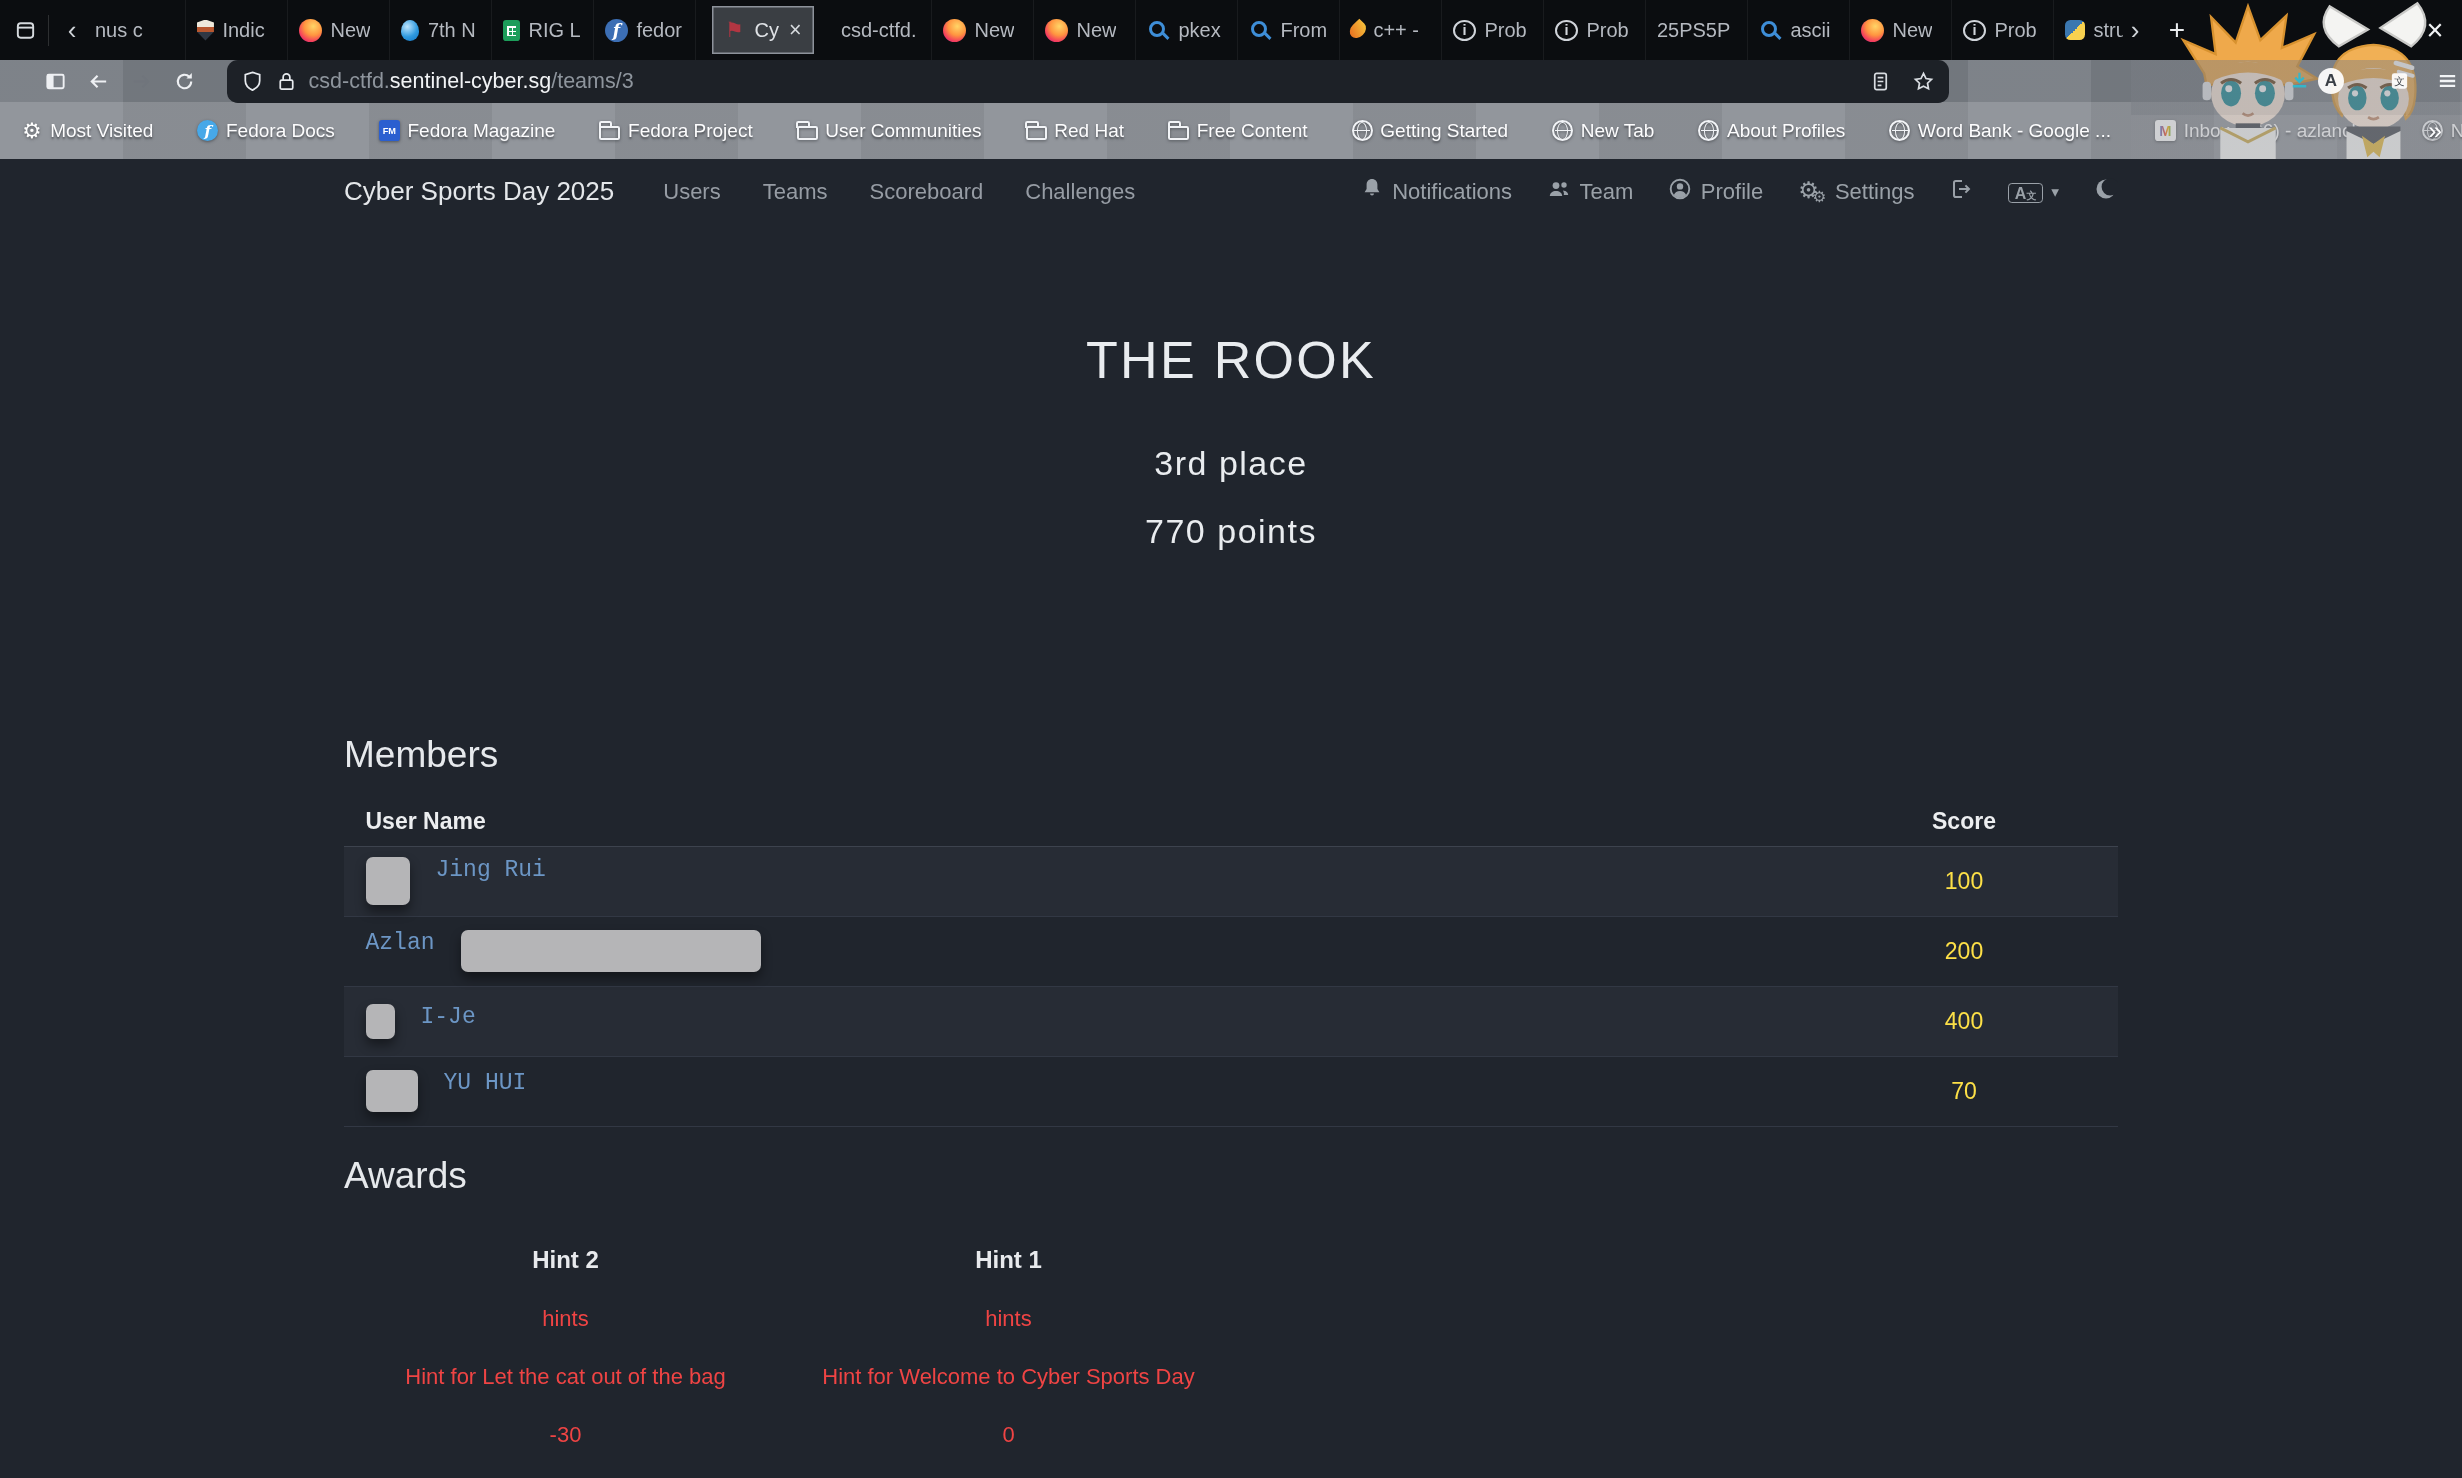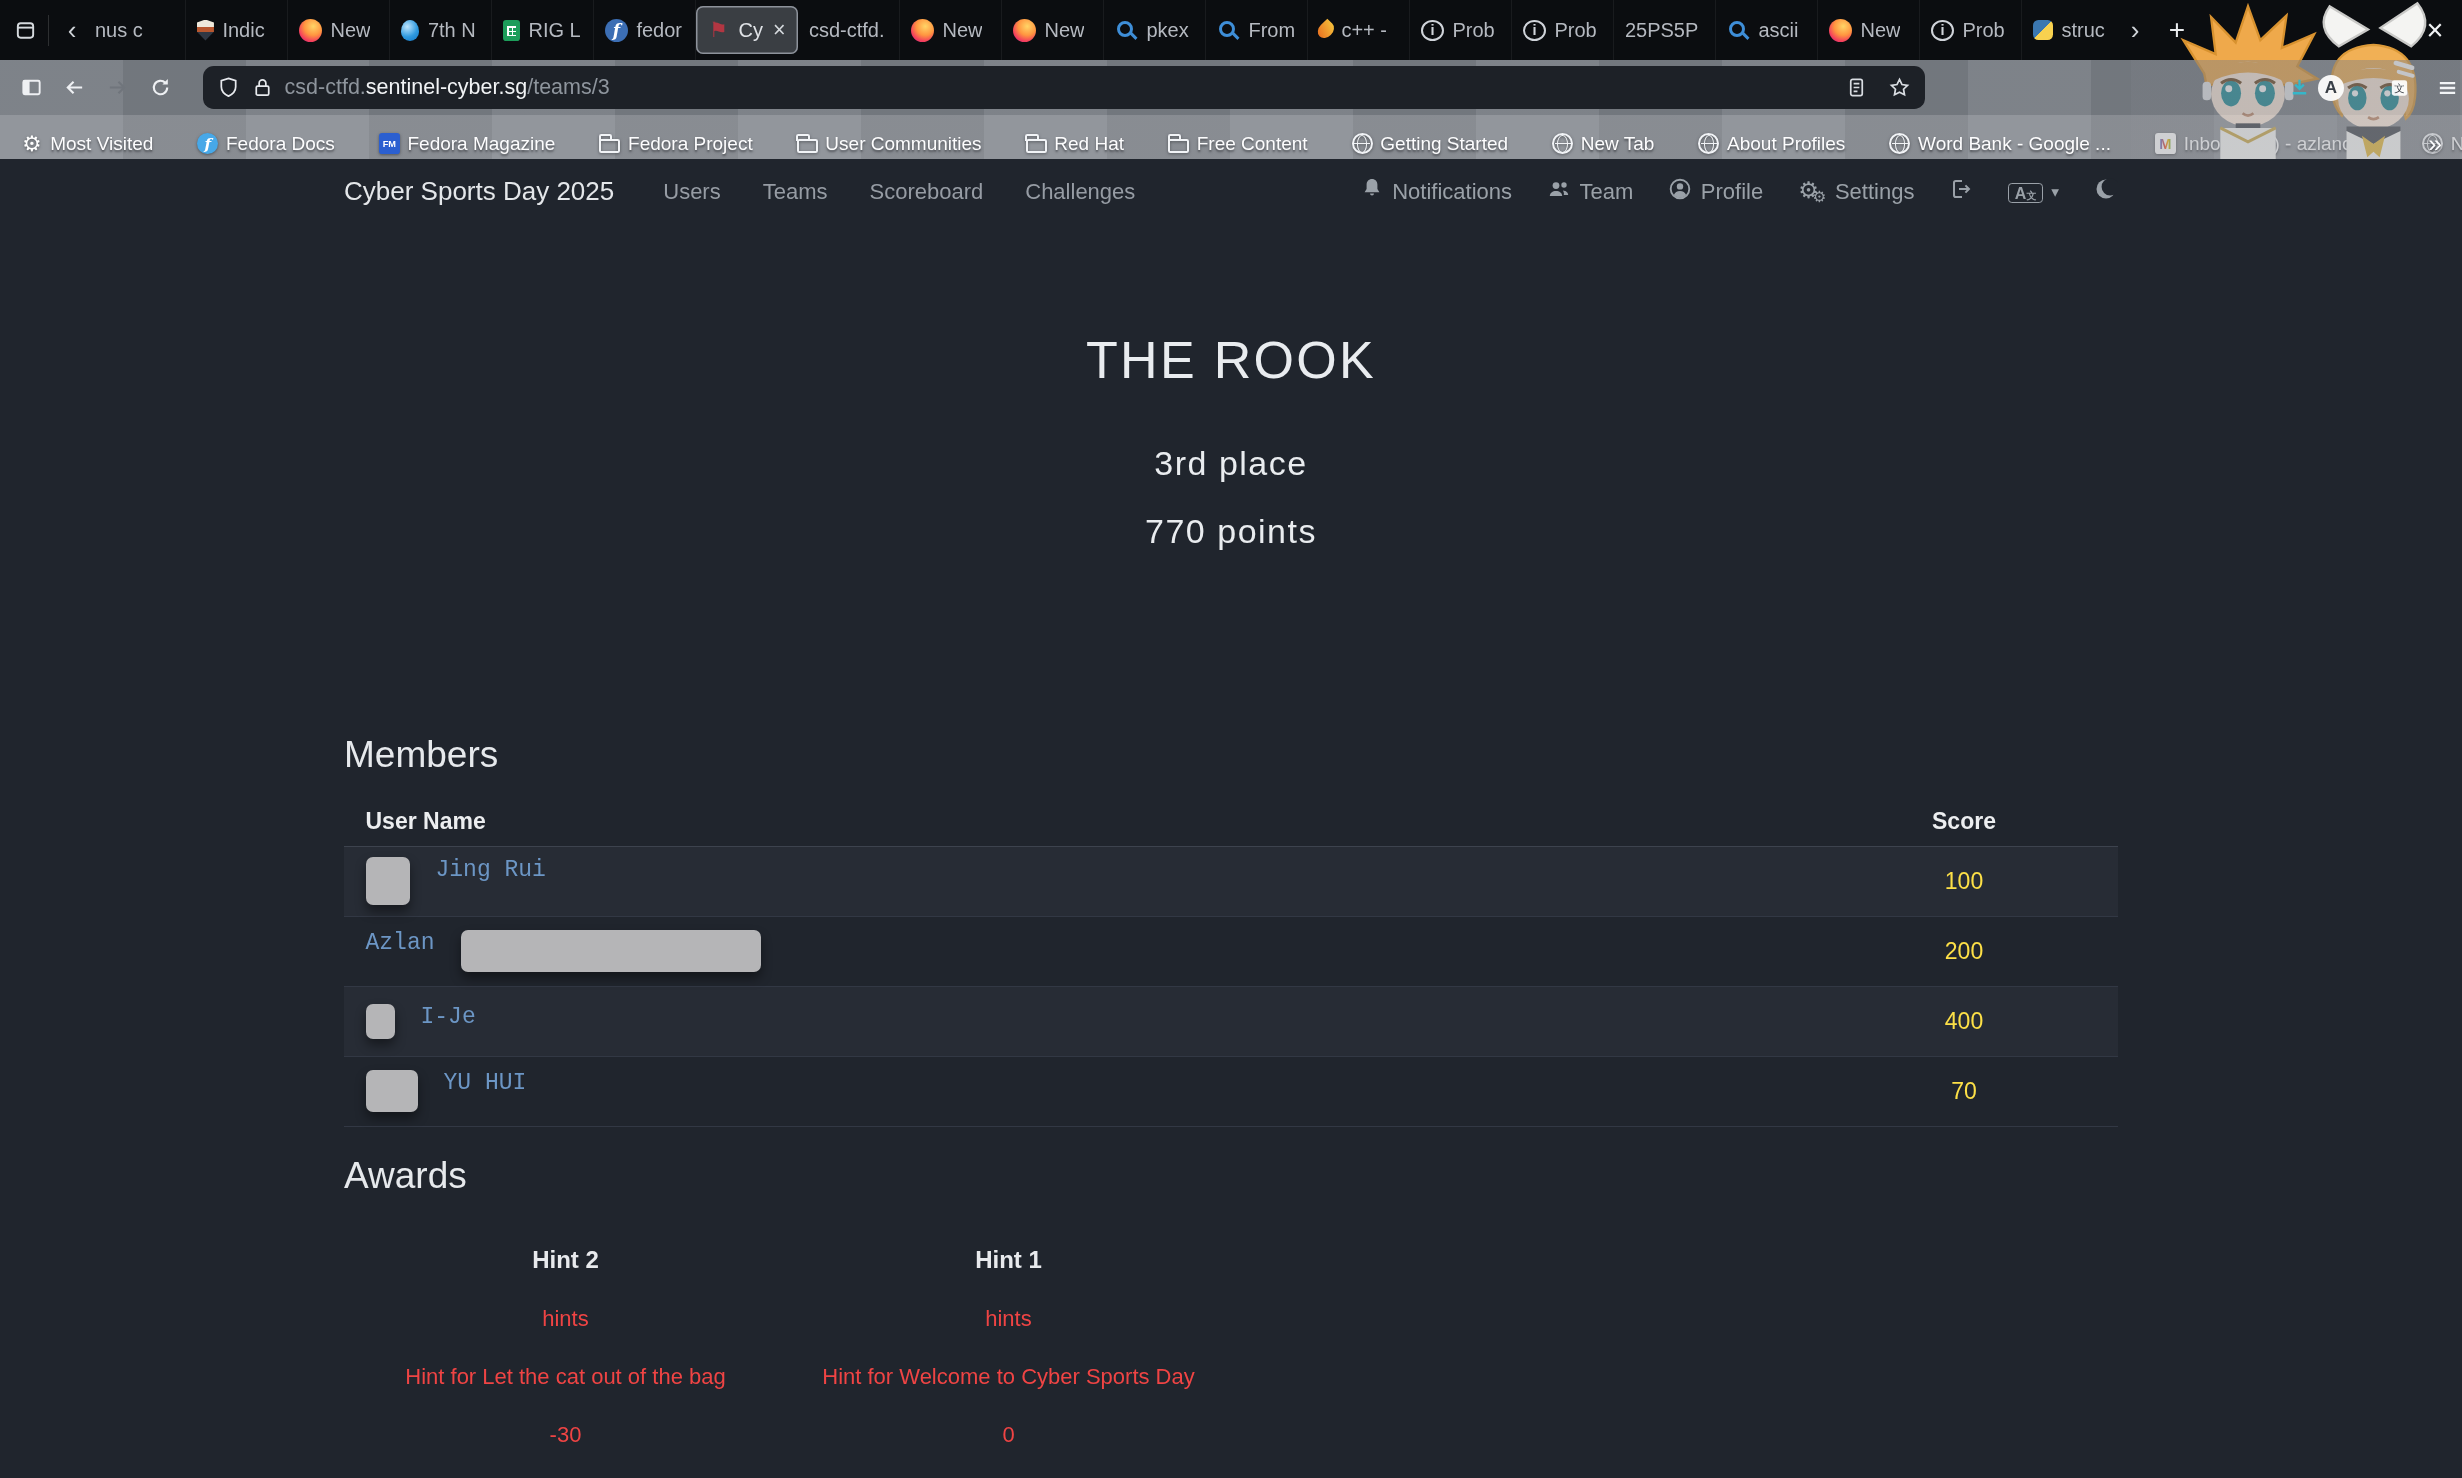--- a/index.html
+++ b/index.html
@@ -18,21 +18,21 @@
   
   .tabbar { position:relative; height:60px; background:#0b0d10; display:flex; align-items:center; }
   .tbicon { width:23px; height:23px; display:block; }
   .fxview { margin-left:14px; flex:0 0 auto; }
   .tsep { width:1.5px; height:31px; background:rgba(255,255,255,.14); margin:0 10.8px; }
   .tscroll { color:#cfd3d8; font-size:26px; line-height:1; padding:0 7.7px; flex:0 0 auto; z-index:6; }
   .tabs { display:flex; flex:0 0 2039px; width:2039px; overflow:hidden; align-self:stretch; align-items:center; }
   .tab { display:flex; align-items:center; gap:8.5px; width:102px; flex:0 0 102px; height:100%;
          padding-left:10.8px; border-right:0.8px solid rgba(255,255,255,.06); overflow:hidden; }
   .tab .tlabel { color:#b5b9c0; font-size:20px; white-space:nowrap; overflow:hidden; }
-  .tab.active { height:48px; border-radius:7px; background:rgba(170,176,186,.30); box-shadow:0 0 0 1.5px #8d929b inset; border-right:none; margin:0 0; }
+  .tab.active { height:48px; border-radius:0; background:rgba(170,176,186,.30); box-shadow:0 0 0 1.5px #8d929b inset; border-right:none; margin:0 16px; }
   .tab.active .tlabel { color:#dfe2e6; }
   .tclose { color:#d6dade; font-size:21.5px; margin-left:1.5px; }
   .newtab { color:#e9ebee; font-size:28px; margin-left:21.5px; z-index:6; }
   .spacer { flex:1 1 auto; }
   .winclose { color:#f2f4f6; font-size:29px; margin-right:18.5px; z-index:6; }
 
   
   .ticon { width:23px; height:23px; flex:0 0 23px; position:relative; display:flex; align-items:center; justify-content:center; }
   .i-firefox { border-radius:50%; background:radial-gradient(circle at 62% 32%, #ffd567 0%, #ff9640 42%, #f33b5e 72%, #a43a9c 100%); }
   .i-crest { width:17px; height:21px; flex-basis:17px; clip-path:polygon(50% 0,100% 14%,100% 58%,50% 100%,0 58%,0 14%);
@@ -47,22 +47,22 @@
   .i-ctfd::after { content:"⚑"; color:#b23642; font-size:21px; }
   .i-search::before { content:""; position:absolute; width:10px; height:10px; border:3.1px solid #3e8ed8; border-radius:50%; left:2.3px; top:2.3px; }
   .i-search::after { content:""; position:absolute; width:3.1px; height:7.7px; background:#3e8ed8; transform:rotate(-45deg); right:3.1px; bottom:1.5px; }
   .i-java { width:14px; height:17.7px; flex-basis:14px; background:linear-gradient(20deg,#e86a1e,#f6c83d);
             border-radius:0 55% 55% 55%; transform:rotate(45deg); }
   .i-info { border:2.3px solid #d0d4da; border-radius:50%; width:21px; height:21px; }
   .i-info::after { content:"i"; color:#d0d4da; font-size:14.6px; font-weight:700; }
   .i-python { width:20px; height:20px; flex-basis:20px; border-radius:5.4px; background:linear-gradient(135deg,#3b77b0 0 50%,#f8d14f 50% 100%); }
 
   
-  .toolbar { position:relative; height:55px; display:flex; align-items:center;
-    background:repeating-linear-gradient(90deg, rgba(255,255,255,.045) 0 123px, rgba(0,0,0,.05) 123px 246px), #787d84; }
+  .toolbar { position:relative; height:42px; display:flex; align-items:center;
+    background:repeating-linear-gradient(90deg, rgba(255,255,255,.045) 0 123px, rgba(0,0,0,.05) 123px 246px), #787d84;padding-left:24px; }
   .toolbar .tbicon { margin-left:28px; flex:0 0 auto; }
   .toolbar .tbicon:first-child { margin-left:20px; }
   .urlbar { margin-left:31px; width:1722px; height:43px; background:#1d2127; border-radius:10.8px;
             display:flex; align-items:center; padding:0 14px; z-index:4; }
   .uicon { width:23px; height:23px; flex:0 0 auto; margin-right:10.8px; }
   .url { font-size:21.5px; color:#8e959d; white-space:nowrap; flex:1 1 auto; overflow:hidden; }
   .url b { color:#f1f3f5; font-weight:400; }
   .urlbar .uicon.right { margin:0 0 0 20px; }
   .toolbright { position:absolute; top:50%; transform:translateY(-50%); z-index:6; }
   .acircle { display:inline-flex; width:26px; height:26px; border-radius:50%; background:rgba(255,255,255,.92);

